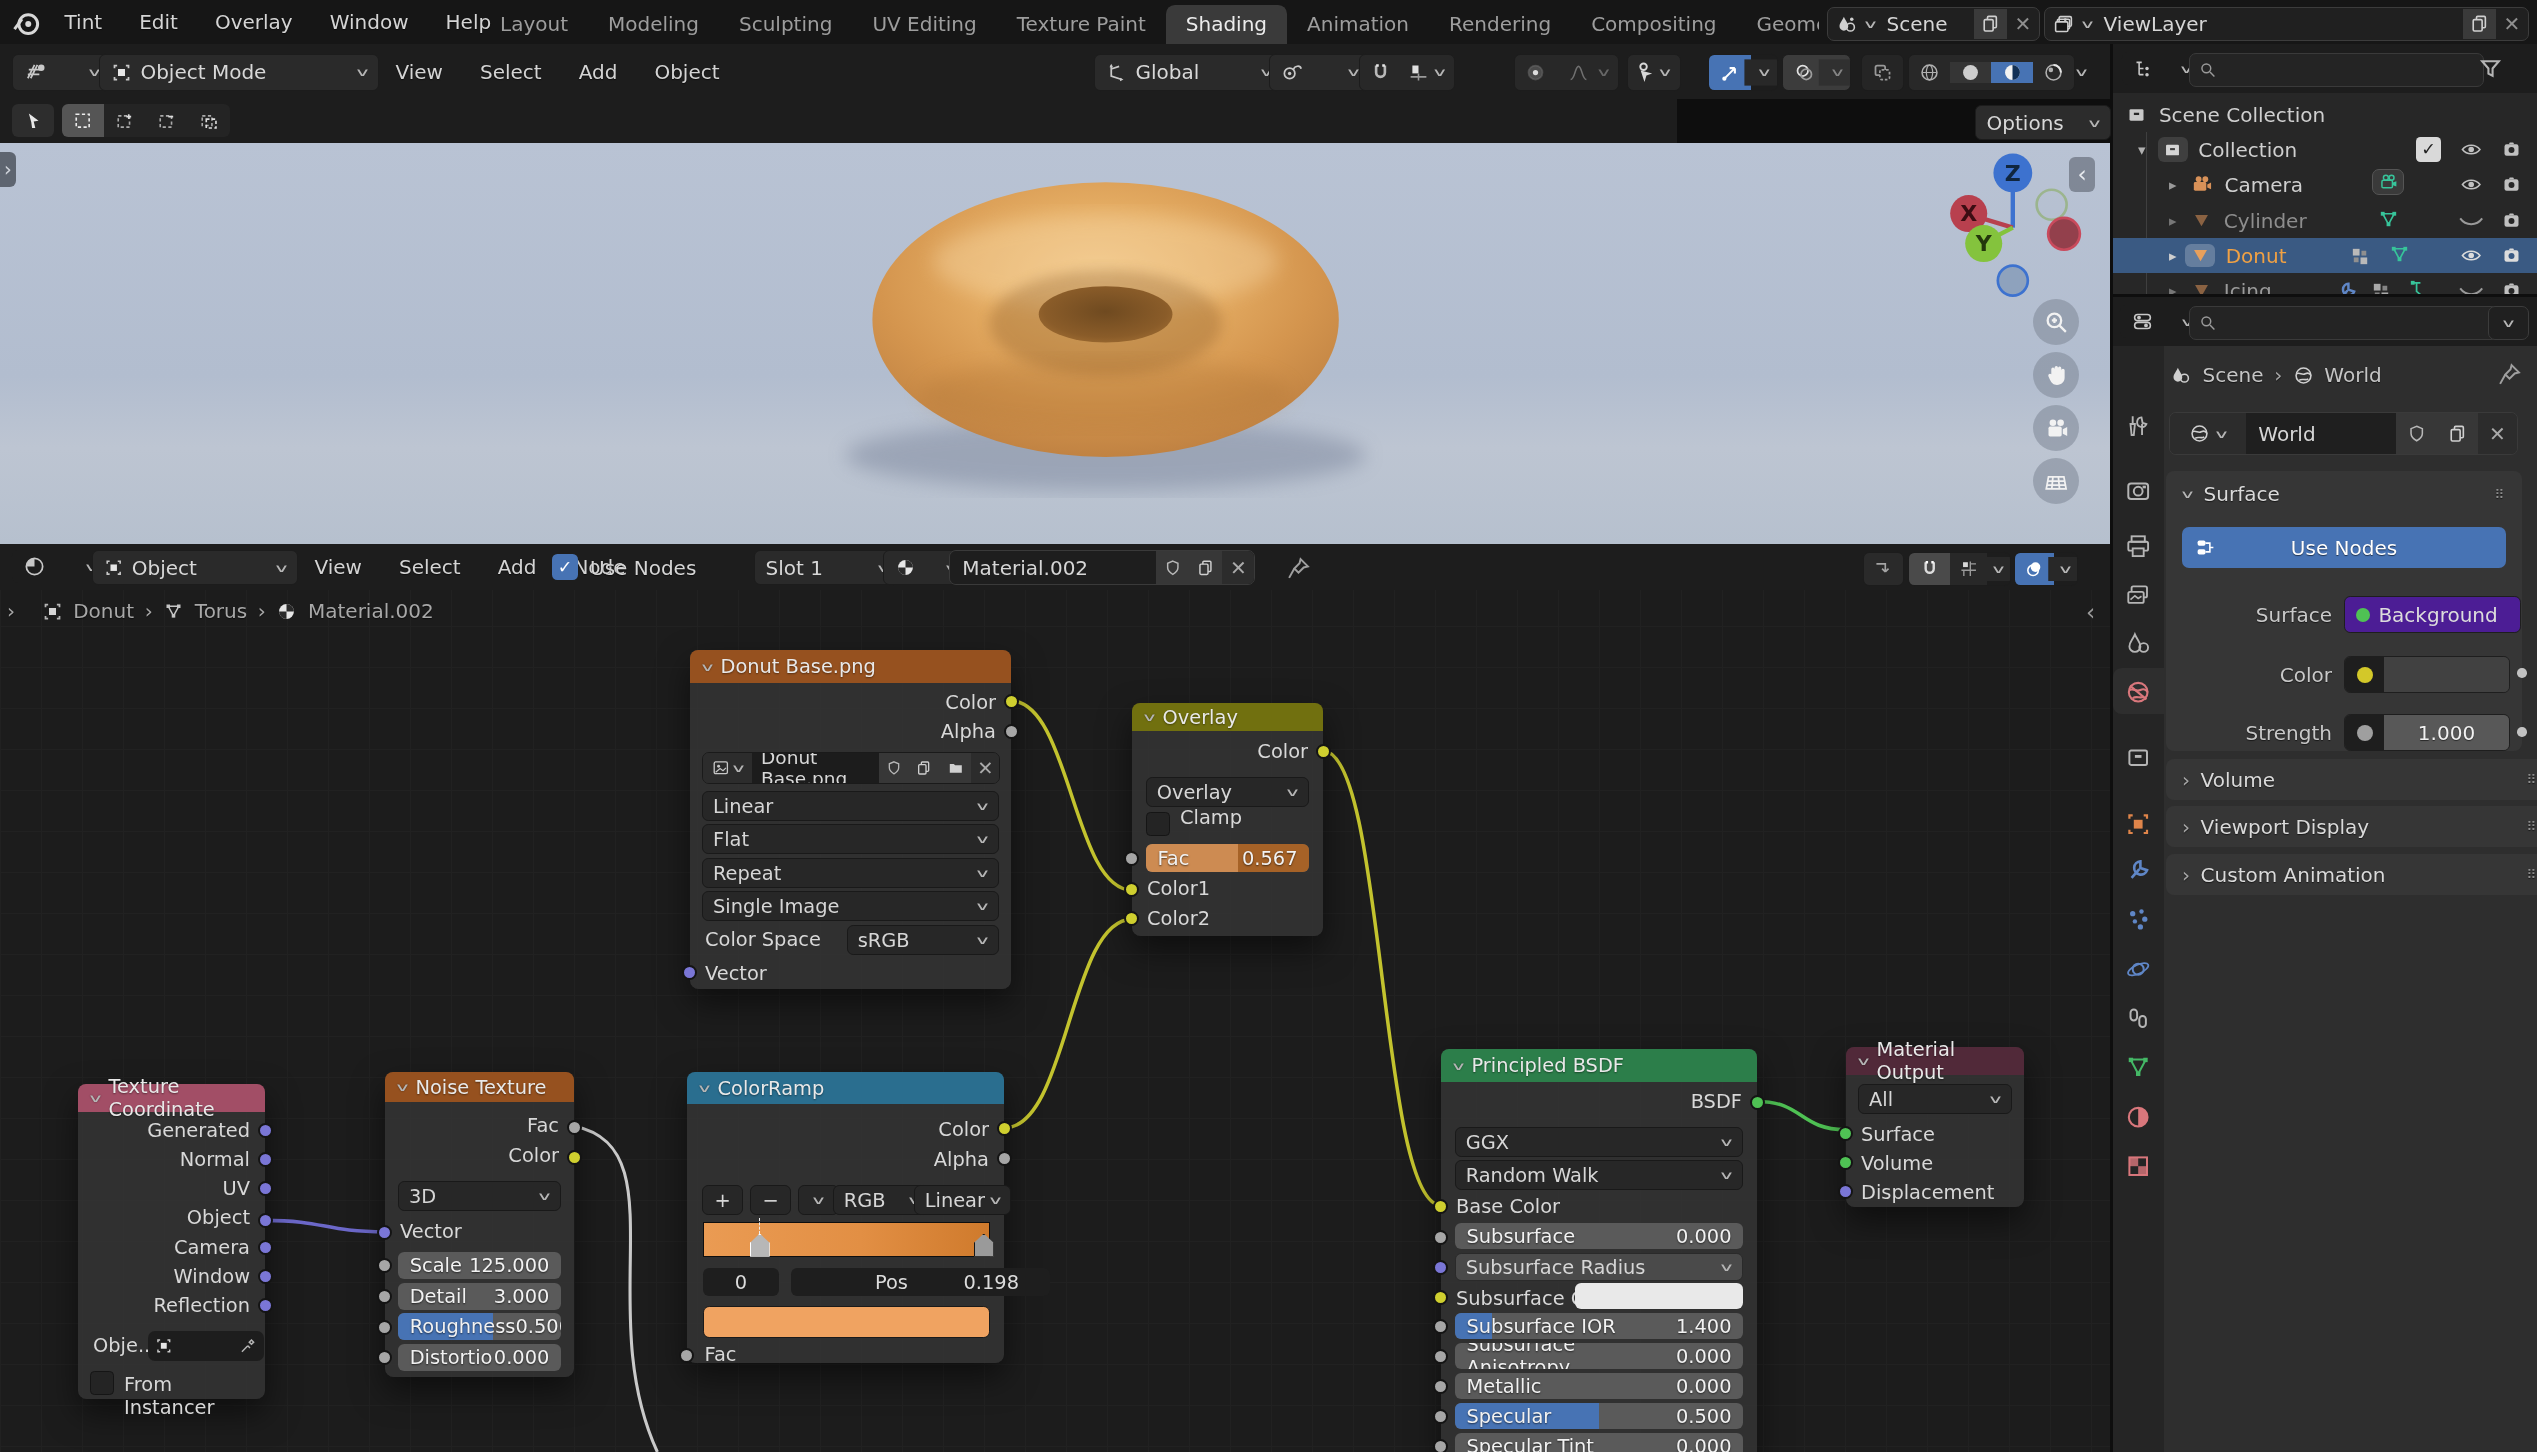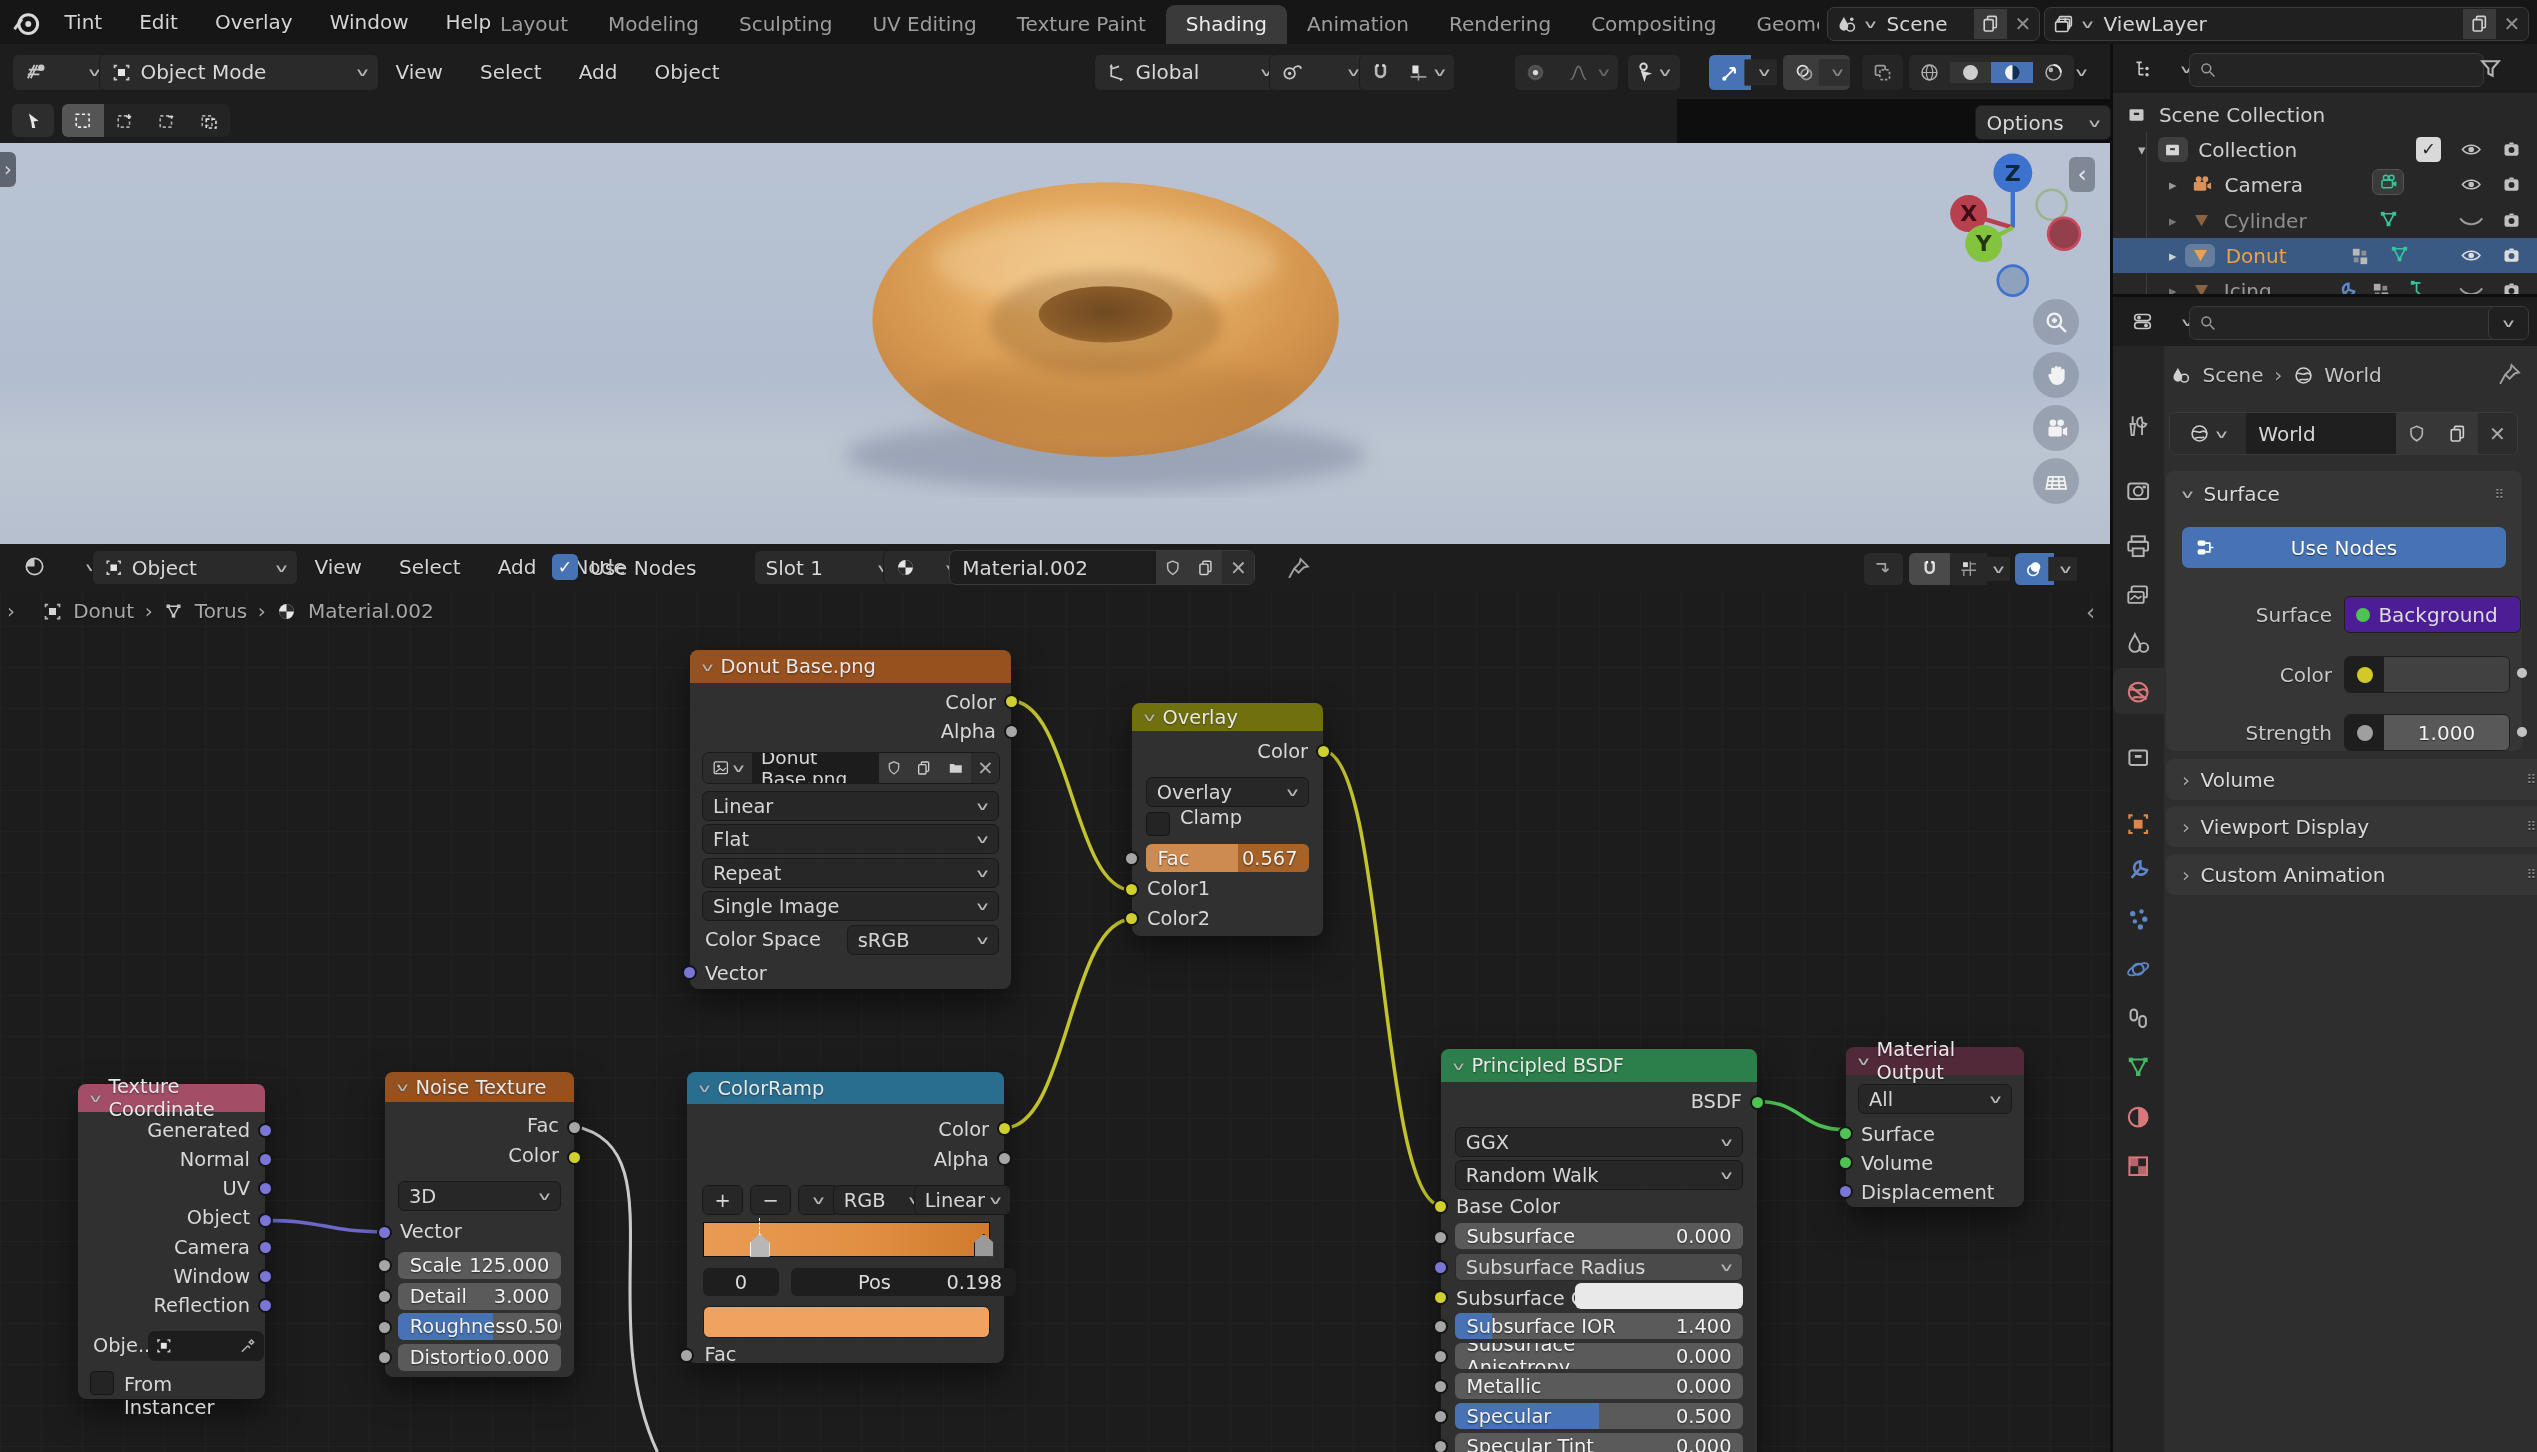--- a/index.html
+++ b/index.html
@@ -933,21 +933,21 @@
       <div class="ndd" style="left:227px;top:113px;width:76px;height:28px;">
         <span>Linear</span>
           <span class="ch">∨</span>
       </div>
       <div class="abs" style="left:16px;top:150px;width:285px;height:33px;border:1.8px solid #0e0e0e;background:linear-gradient(90deg,#ea9b53,#e28f44 55%,#cf7a2c);">
         <div class="abs" style="left:55px;top:-5.3px;width:0.9px;height:16px;border-left:1.8px dashed #efefef;"></div>
         <div class="abs" style="left:46px;top:10.6px;width:17.6px;height:21px;background:#b7b7b7;border:1.8px solid #fff;clip-path:polygon(50% 0,100% 40%,100% 100%,0 100%,0 40%);"></div>
         <div class="abs" style="left:270px;top:10.6px;width:17.6px;height:21px;background:#9a9a9a;border:1.8px solid #161616;clip-path:polygon(50% 0,100% 40%,100% 100%,0 100%,0 40%);"></div>
       </div>
       <div class="abs flex" style="left:16px;top:196px;width:76px;height:28px;background:#1e1e1e;border-radius:6.2px;justify-content:center;color:#dcdcdc;">0</div>
-      <div class="abs flex" style="left:104px;top:196px;width:197px;height:28px;background:#1e1e1e;border-radius:6.2px;padding:0 14px;color:#dcdcdc;">
+      <div class="abs flex" style="left:104px;top:196px;width:197px;height:28px;background:#1e1e1e;border-radius:6.2px;padding:0 31px;color:#dcdcdc;">
         <span style="margin:0 auto 0 53px;">Pos</span>
         <span>0.198</span>
       </div>
       <div class="abs" style="left:16px;top:234px;width:285px;height:30px;background:#f0a361;border-radius:6.2px;border:0.9px solid #1a1a1a;"></div>
       <div class="in" style="top:271px;left:17.6px;">Fac</div>
         <span class="dt cg" style="left:-8px;top:276px;"></span>
     </div>
 
     <div class="n" style="left:690px;top:106px;width:321px;height:339px;">
       <div class="nh" style="height:33px;background:#96511f;">

